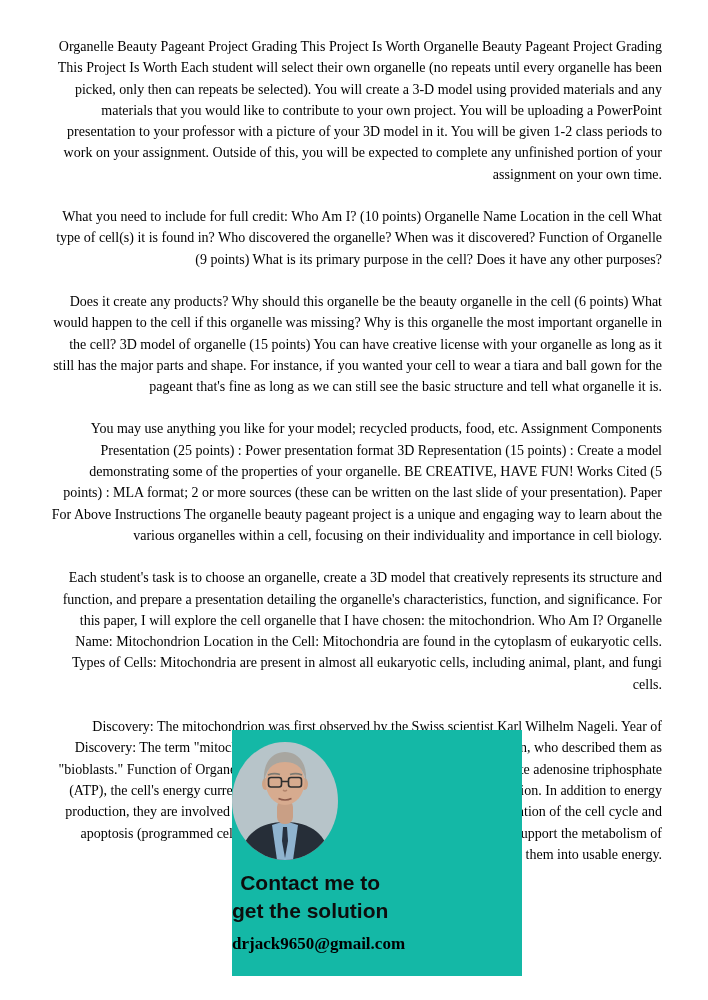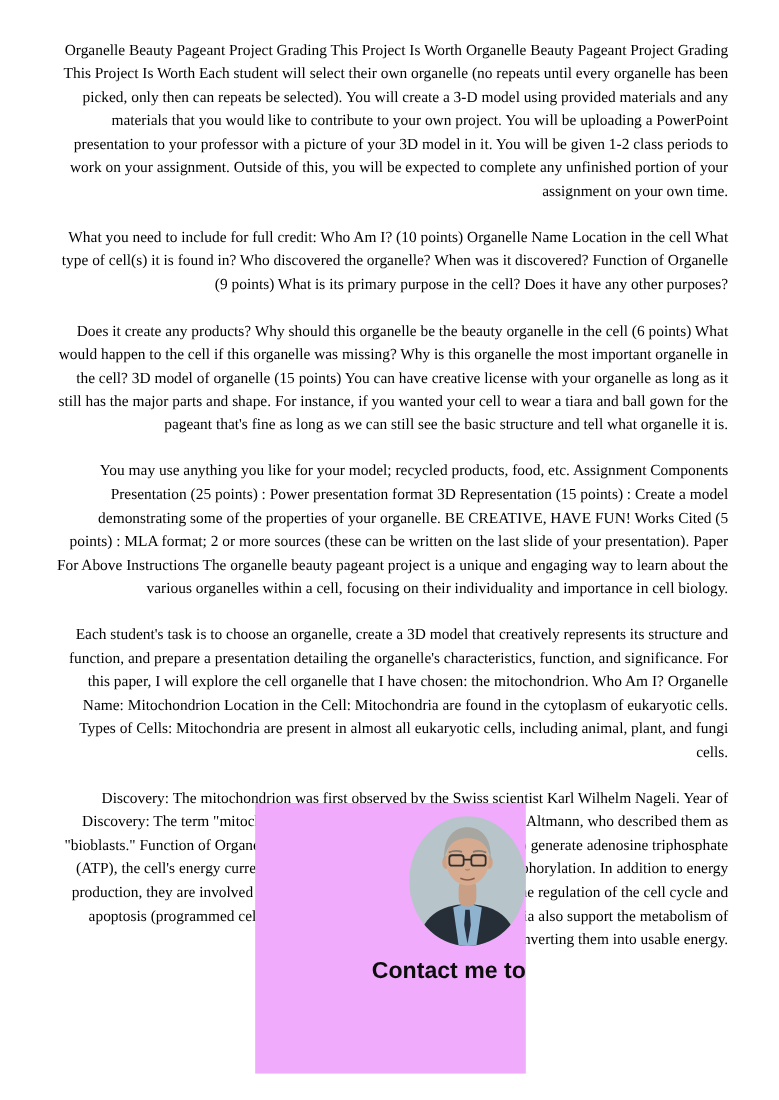--- a/index.html
+++ b/index.html
@@ -25,26 +25,26 @@
     text-align: left;
   }
   .para {
     margin: 0 0 21px 0;
     text-align: right;
   }
   .overlay {
     position: absolute;
     left: 232px;
     top: 730px;
-    width: 246px;
+    width: 290px;
     height: 246px;
-    background: #f0abfc;
+    background: #14b8a6;
     display: flex;
     flex-direction: column;
-    align-items: flex-end;
+    align-items: flex-start;
     box-sizing: border-box;
   }
   .avatar {
     margin-top: 12px;
     width: 106px;
     height: 118px;
   }
   .avatar svg {
     display: block;
     width: 100%;
@@ -106,14 +106,16 @@
         </g>
         <path d="M36,33 Q42,30.5 48,32.5" stroke="#7d7a72" stroke-width="1.6" fill="none"></path>
         <path d="M58,32.5 Q64,30.5 70,33" stroke="#7d7a72" stroke-width="1.6" fill="none"></path>
         <path d="M51,48 Q53,50 55,48" stroke="#b0836b" stroke-width="1.3" fill="none"></path>
         <path d="M46.5,56.5 Q53,59.5 59.5,56.5" stroke="#8a5a4a" stroke-width="1.5" fill="none"></path>
       </g>
     </svg>
   </div>
   <div class="overlay-heading">
     <div>Contact me to</div>
+    <div>get the solution</div>
   </div>
+  <div class="overlay-email">drjack9650@gmail.com</div>
 </div>
 
 </body></html>

